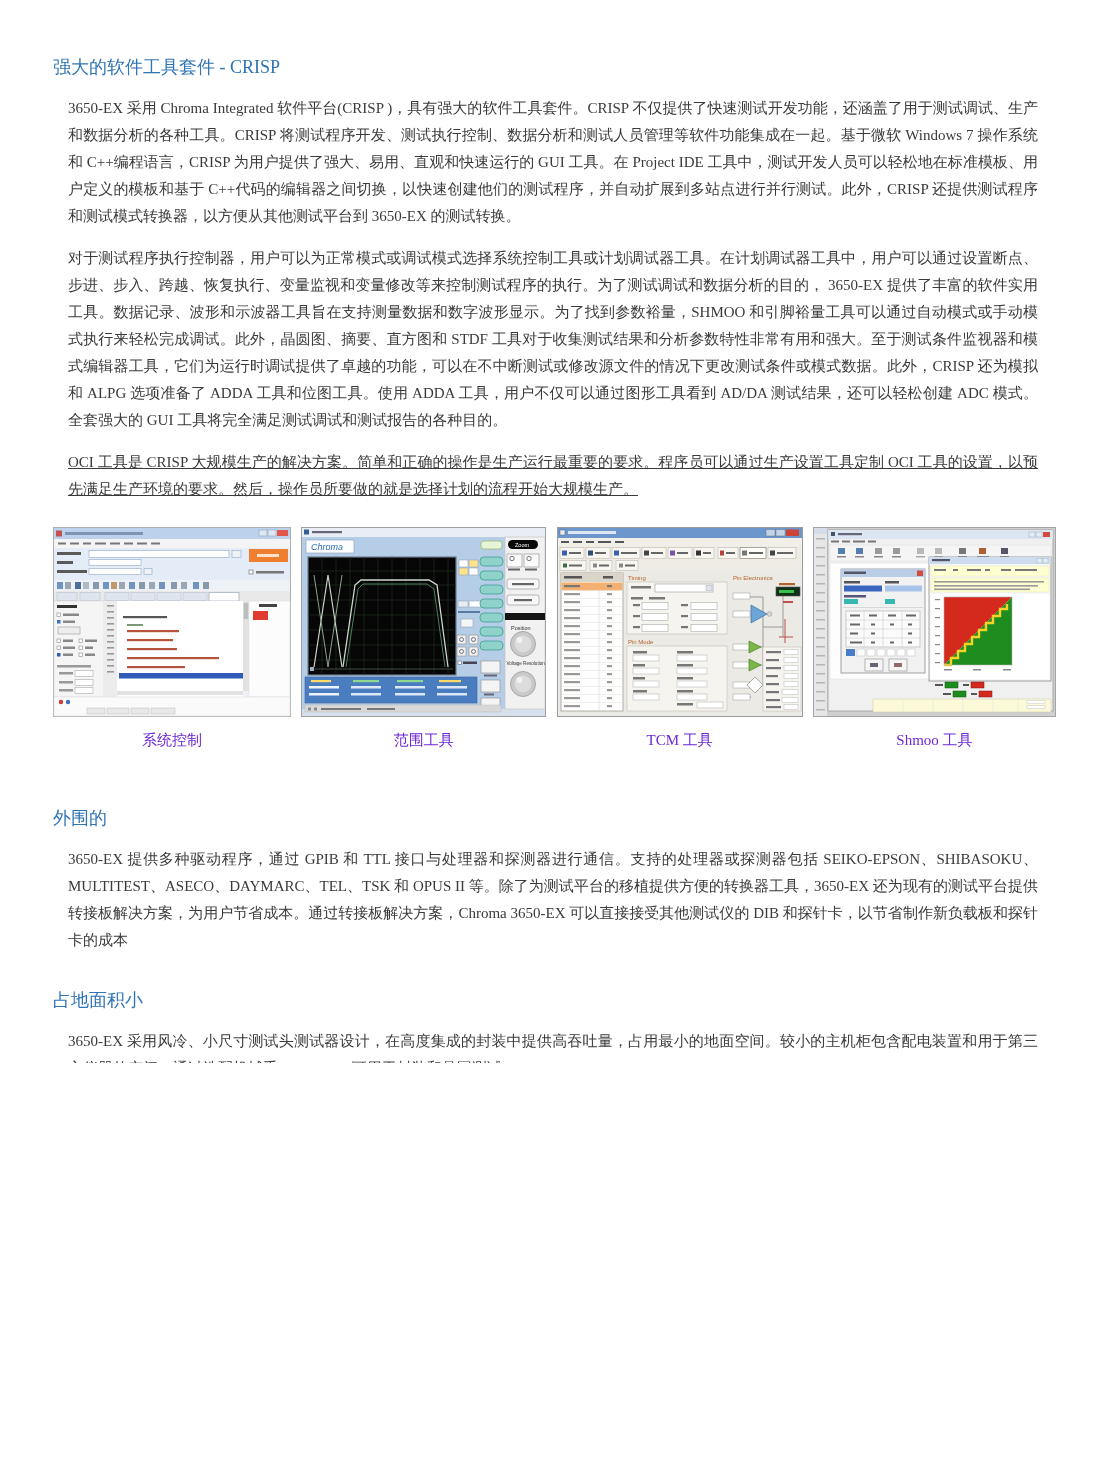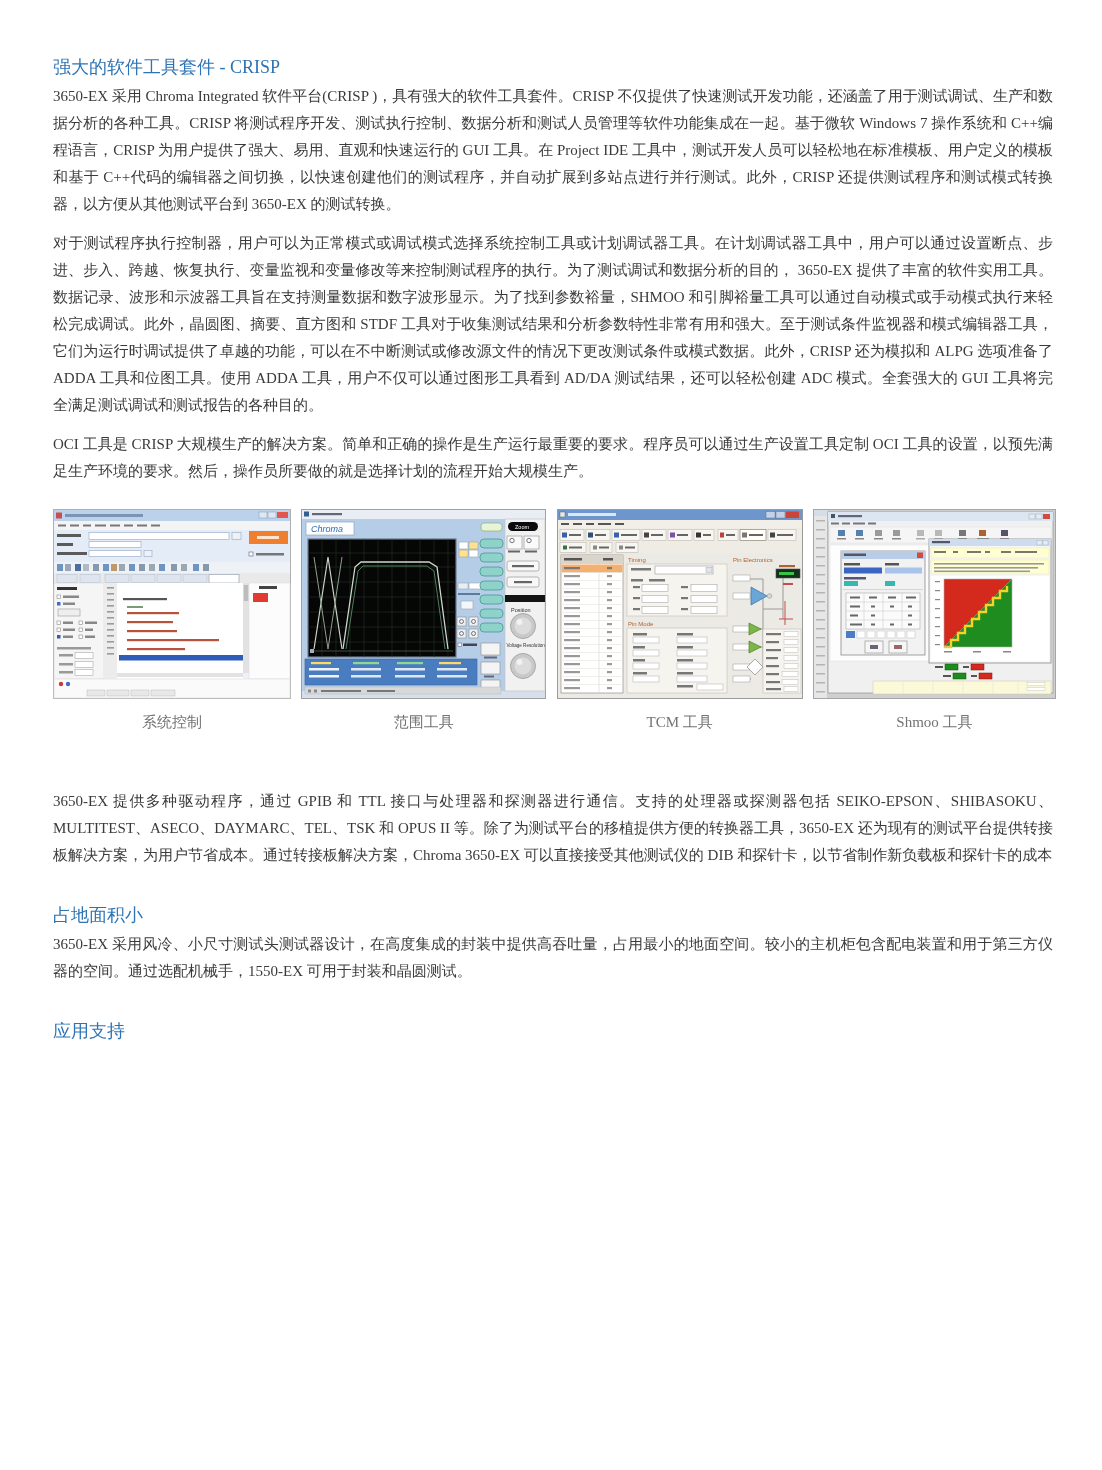--- a/index.html
+++ b/index.html
@@ -1,26 +1,26 @@
 <!DOCTYPE html>
 <html><head>
 <meta charset="utf-8">
 <style>
   html,body{margin:0;padding:0;background:#ffffff;}
   body{width:1102px;height:1470px;position:relative;
        font-family:"Liberation Serif","DejaVu Serif",serif;color:#3a3a3a;}
   .page{position:absolute;left:0;top:0;width:1102px;height:1063px;background:#fff;overflow:hidden;}
   .content{position:absolute;left:53px;top:55px;width:1000px;}
   h2.sec{font-size:18px;line-height:25px;font-weight:normal;color:#2e74b5;margin:0 0 3px 0;}
-  p.body{font-size:15px;line-height:27px;text-align:justify;margin:0;}
+  p.body{font-size:15px;line-height:27px;text-align:justify;margin:15px;}
   p.body + p.body{margin-top:12px;}
-  .gap26{margin-top:26px;}
+  .gap26{margin-top:26px;text-decoration:underline;}
   .gallery{display:flex;justify-content:space-between;margin-top:24px;width:1003px;}
   .fig{display:flex;flex-direction:column;align-items:center;}
-  .fig .cap{margin-top:13px;font-size:15px;color:#737373;text-align:center;line-height:20px;}
+  .fig .cap{margin-top:13px;font-size:15px;color:#6d28d9;text-align:center;line-height:20px;}
   .shotwrap{box-shadow:0 0 0 0;}
   .sec-block{margin-top:34px;}
   .gallery-block{margin-bottom:56px;}
   svg{display:block;}
   svg text{font-family:"Liberation Sans","DejaVu Sans",sans-serif;}
 </style>
 </head>
 <body>
 
 <div class="page">
@@ -637,20 +637,21 @@
             <rect x="214" y="173.5" width="18" height="3" fill="#fff" stroke="#bbb" stroke-width="0.4"></rect>
             <rect x="214" y="178.5" width="18" height="3" fill="#fff" stroke="#bbb" stroke-width="0.4"></rect>
           </g>
         </svg>
         </div>
         <div class="cap">Shmoo 工具</div>
       </div>
     </div>
 
     <div class="sec-block" style="margin-top:0;">
+      <h2 class="sec">外围的</h2>
       <p class="body">3650-EX 提供多种驱动程序，通过 GPIB 和 TTL 接口与处理器和探测器进行通信。支持的处理器或探测器包括 SEIKO-EPSON、SHIBASOKU、MULTITEST、ASECO、DAYMARC、TEL、TSK 和 OPUS II 等。除了为测试平台的移植提供方便的转换器工具，3650-EX 还为现有的测试平台提供转接板解决方案，为用户节省成本。通过转接板解决方案，Chroma 3650-EX 可以直接接受其他测试仪的 DIB 和探针卡，以节省制作新负载板和探针卡的成本</p>
     </div>
 
     <div class="sec-block">
       <h2 class="sec">占地面积小</h2>
       <p class="body">3650-EX 采用风冷、小尺寸测试头测试器设计，在高度集成的封装中提供高吞吐量，占用最小的地面空间。较小的主机柜包含配电装置和用于第三方仪器的空间。通过选配机械手，1550-EX 可用于封装和晶圆测试。</p>
     </div>
 
     <div class="sec-block">
       <h2 class="sec">应用支持</h2>

